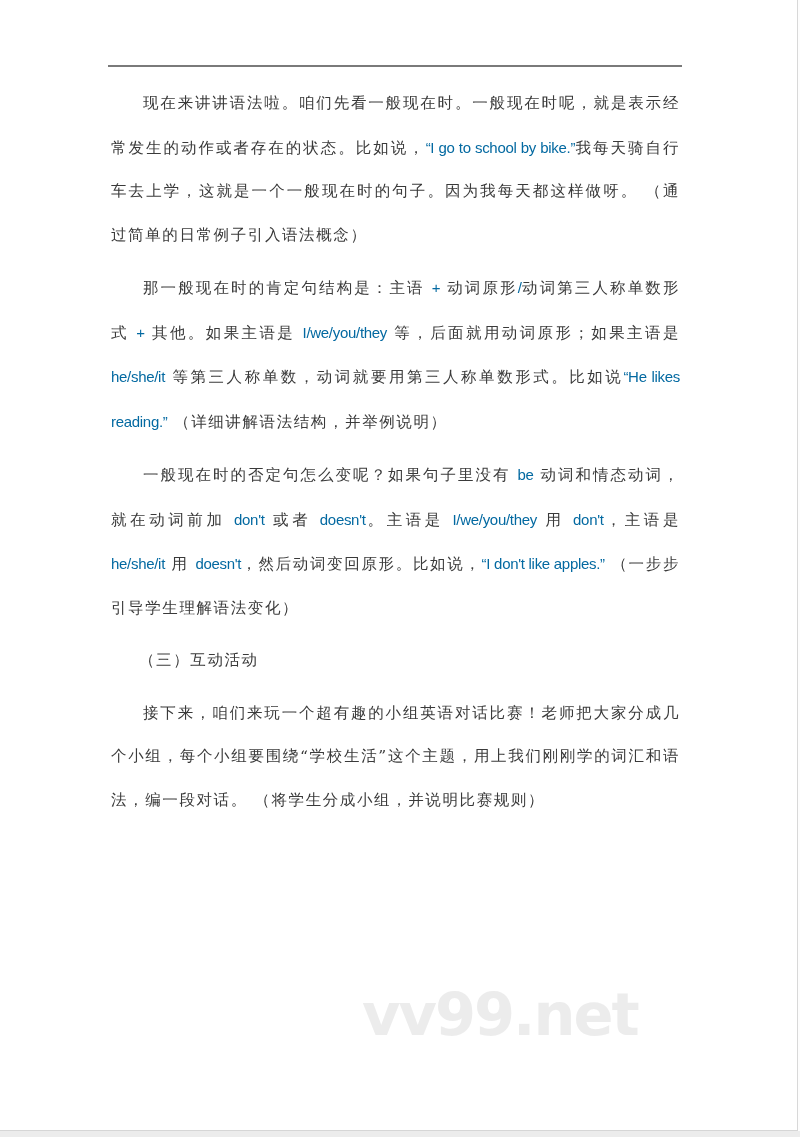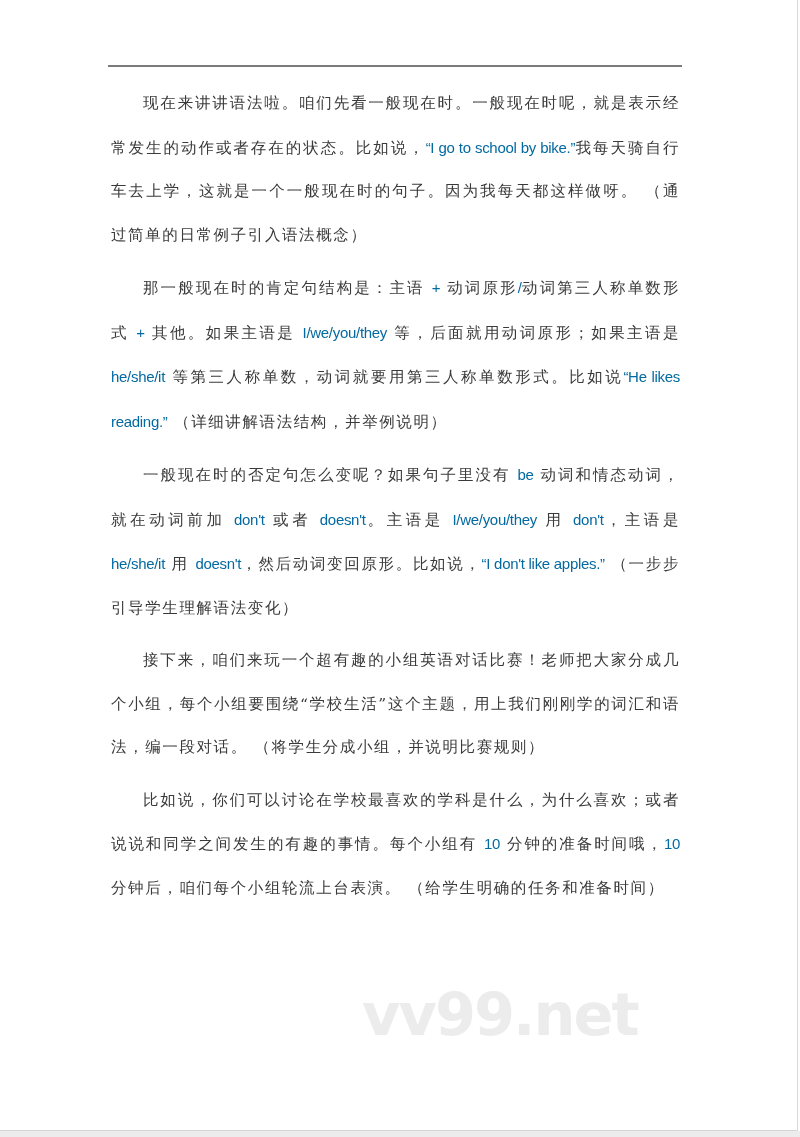--- a/index.html
+++ b/index.html
@@ -62,19 +62,19 @@
 </head>
 <body>
 
 <div class="page">
   <div class="header-rule"></div>
 
   <div class="content">
     <p class="para"><span>现在来讲讲语法啦。咱们先看一般现在时。一般现在时呢，就是表示经常发生的动作或者存在的状态。比如说，</span><span class="en">“I go to school by bike.”</span><span>我每天骑自行车去上学，这就是一个一般现在时的句子。因为我每天都这样做呀。 （通过简单的日常例子引入语法概念）</span></p>
     <p class="para"><span>那一般现在时的肯定句结构是：主语 </span><span class="en">+</span><span> 动词原形</span><span class="en">/</span><span>动词第三人称单数形式 </span><span class="en">+</span><span> 其他。如果主语是 </span><span class="en">I/we/you/they</span><span> 等，后面就用动词原形；如果主语是 </span><span class="en">he/she/it</span><span> 等第三人称单数，动词就要用第三人称单数形式。比如说</span><span class="en">“He likes reading.”</span><span> （详细讲解语法结构，并举例说明）</span></p>
     <p class="para"><span>一般现在时的否定句怎么变呢？如果句子里没有 </span><span class="en">be</span><span> 动词和情态动词，就在动词前加 </span><span class="en">don't</span><span> 或者 </span><span class="en">doesn't</span><span>。主语是 </span><span class="en">I/we/you/they</span><span> 用 </span><span class="en">don't</span><span>，主语是 </span><span class="en">he/she/it</span><span> 用 </span><span class="en">doesn't</span><span>，然后动词变回原形。比如说，</span><span class="en">“I don't like apples.”</span><span> （一步步引导学生理解语法变化）</span></p>
+    <p class="heading">（三）互动活动</p>
     <p class="para"><span>接下来，咱们来玩一个超有趣的小组英语对话比赛！老师把大家分成几个小组，每个小组要围绕“学校生活”这个主题，用上我们刚刚学的词汇和语法，编一段对话。 （将学生分成小组，并说明比赛规则）</span></p>
-    <p class="para"><span>比如说，你们可以讨论在学校最喜欢的学科是什么，为什么喜欢；或者说说和同学之间发生的有趣的事情。每个小组有 </span><span class="en">10</span><span> 分钟的准备时间哦，</span><span class="en">10</span><span> 分钟后，咱们每个小组轮流上台表演。 （给学生明确的任务和准备时间）</span></p>
   </div>
 
   <div class="watermark">vv99.net</div>
 </div>
 <div class="bottom-strip"></div>
 
 </body></html>

